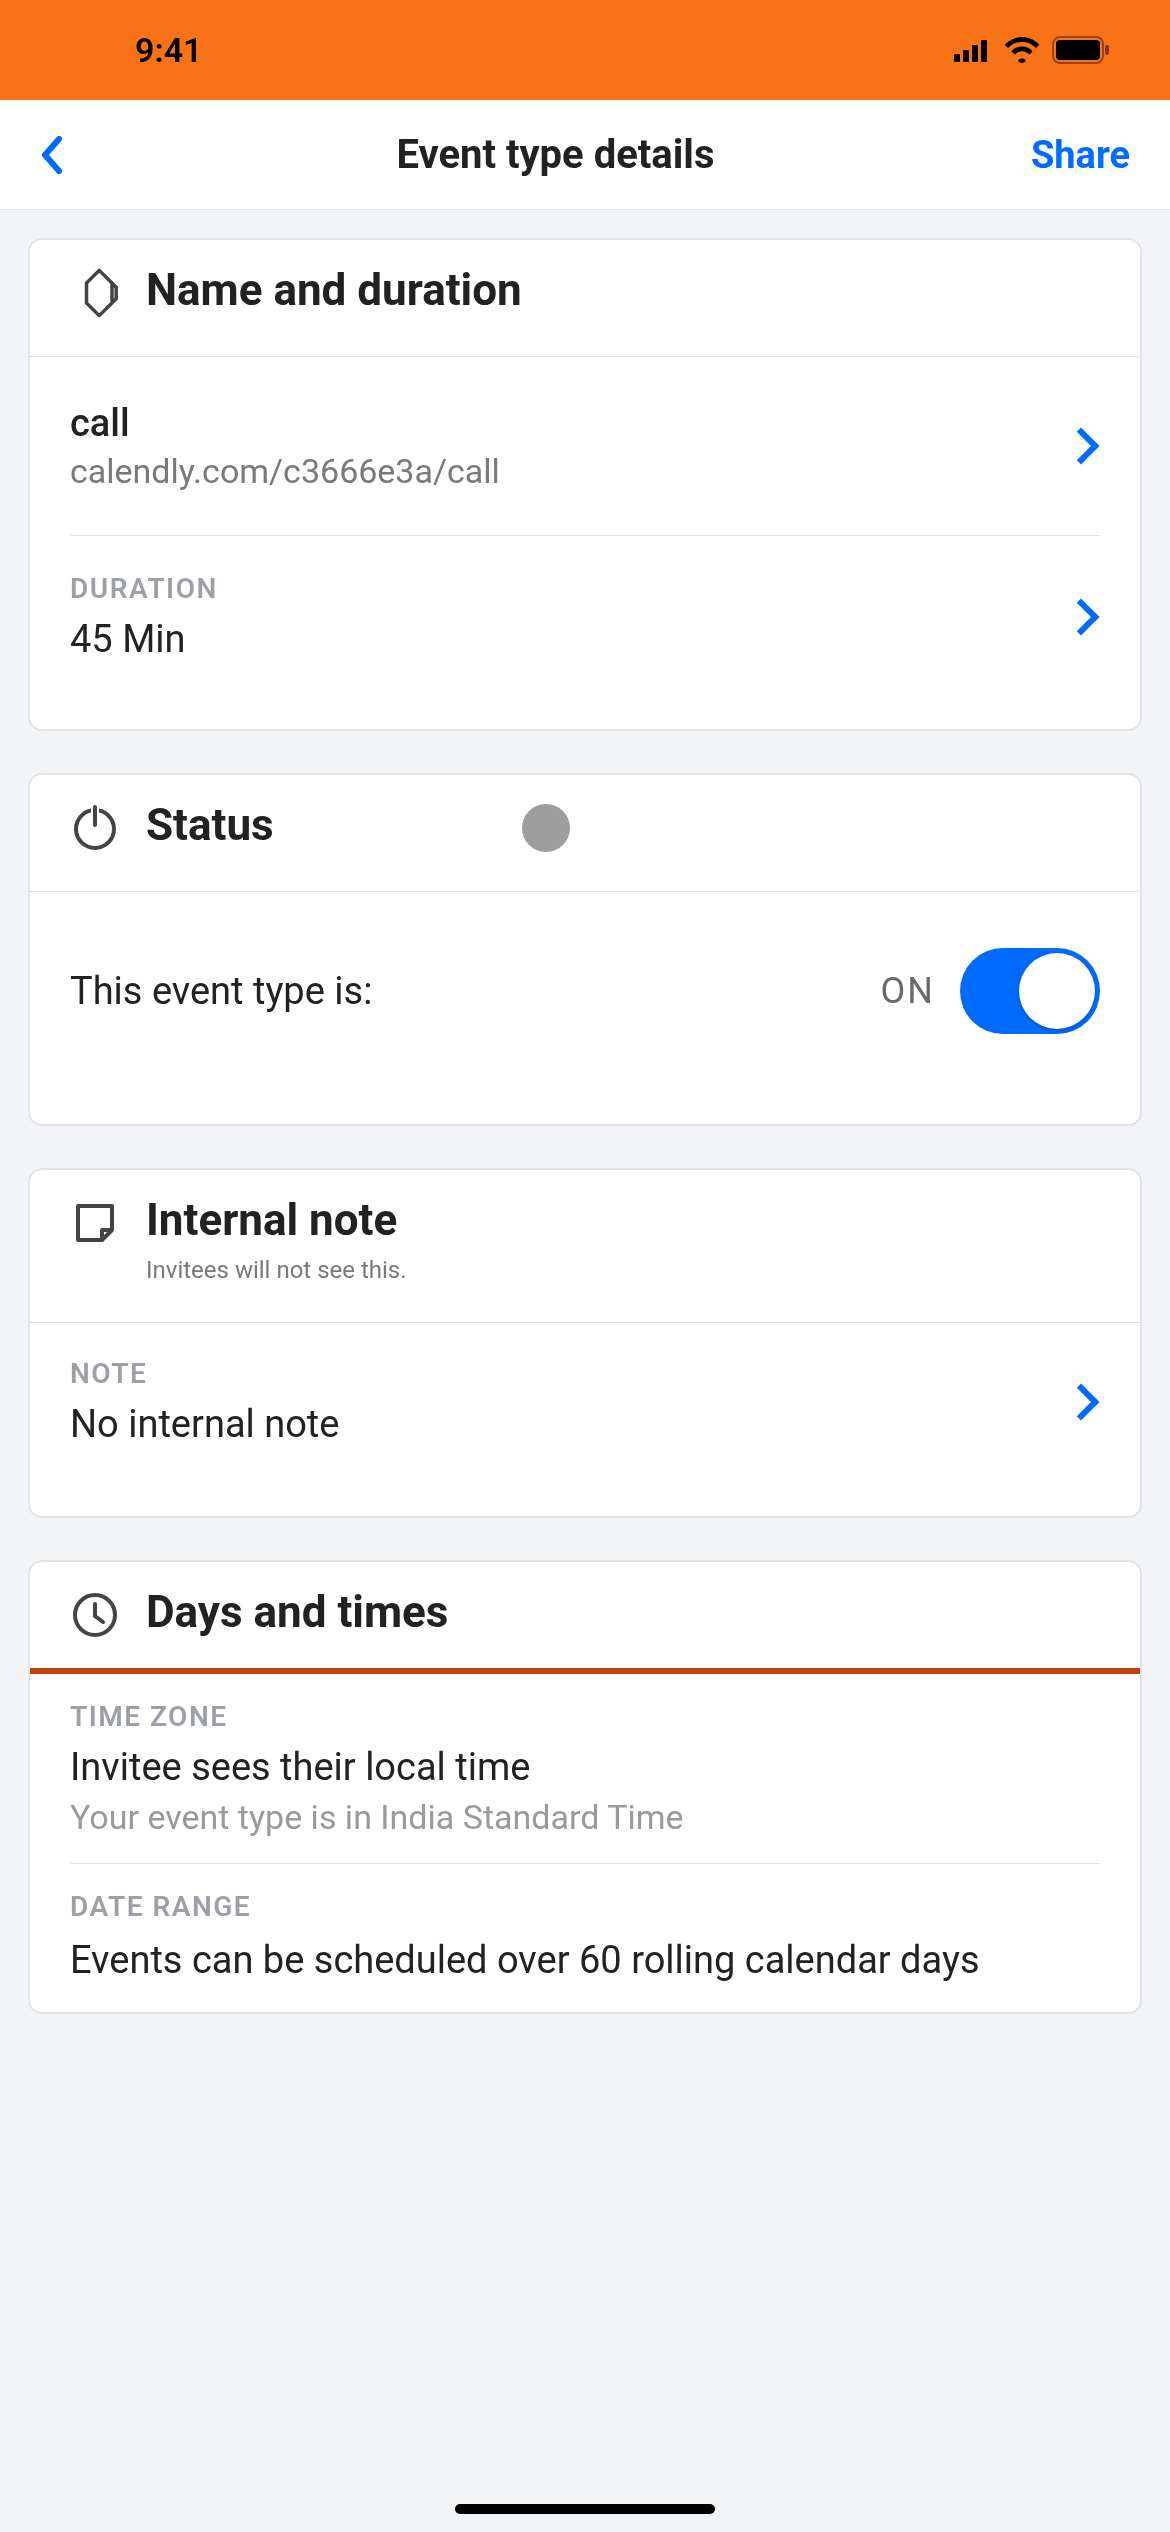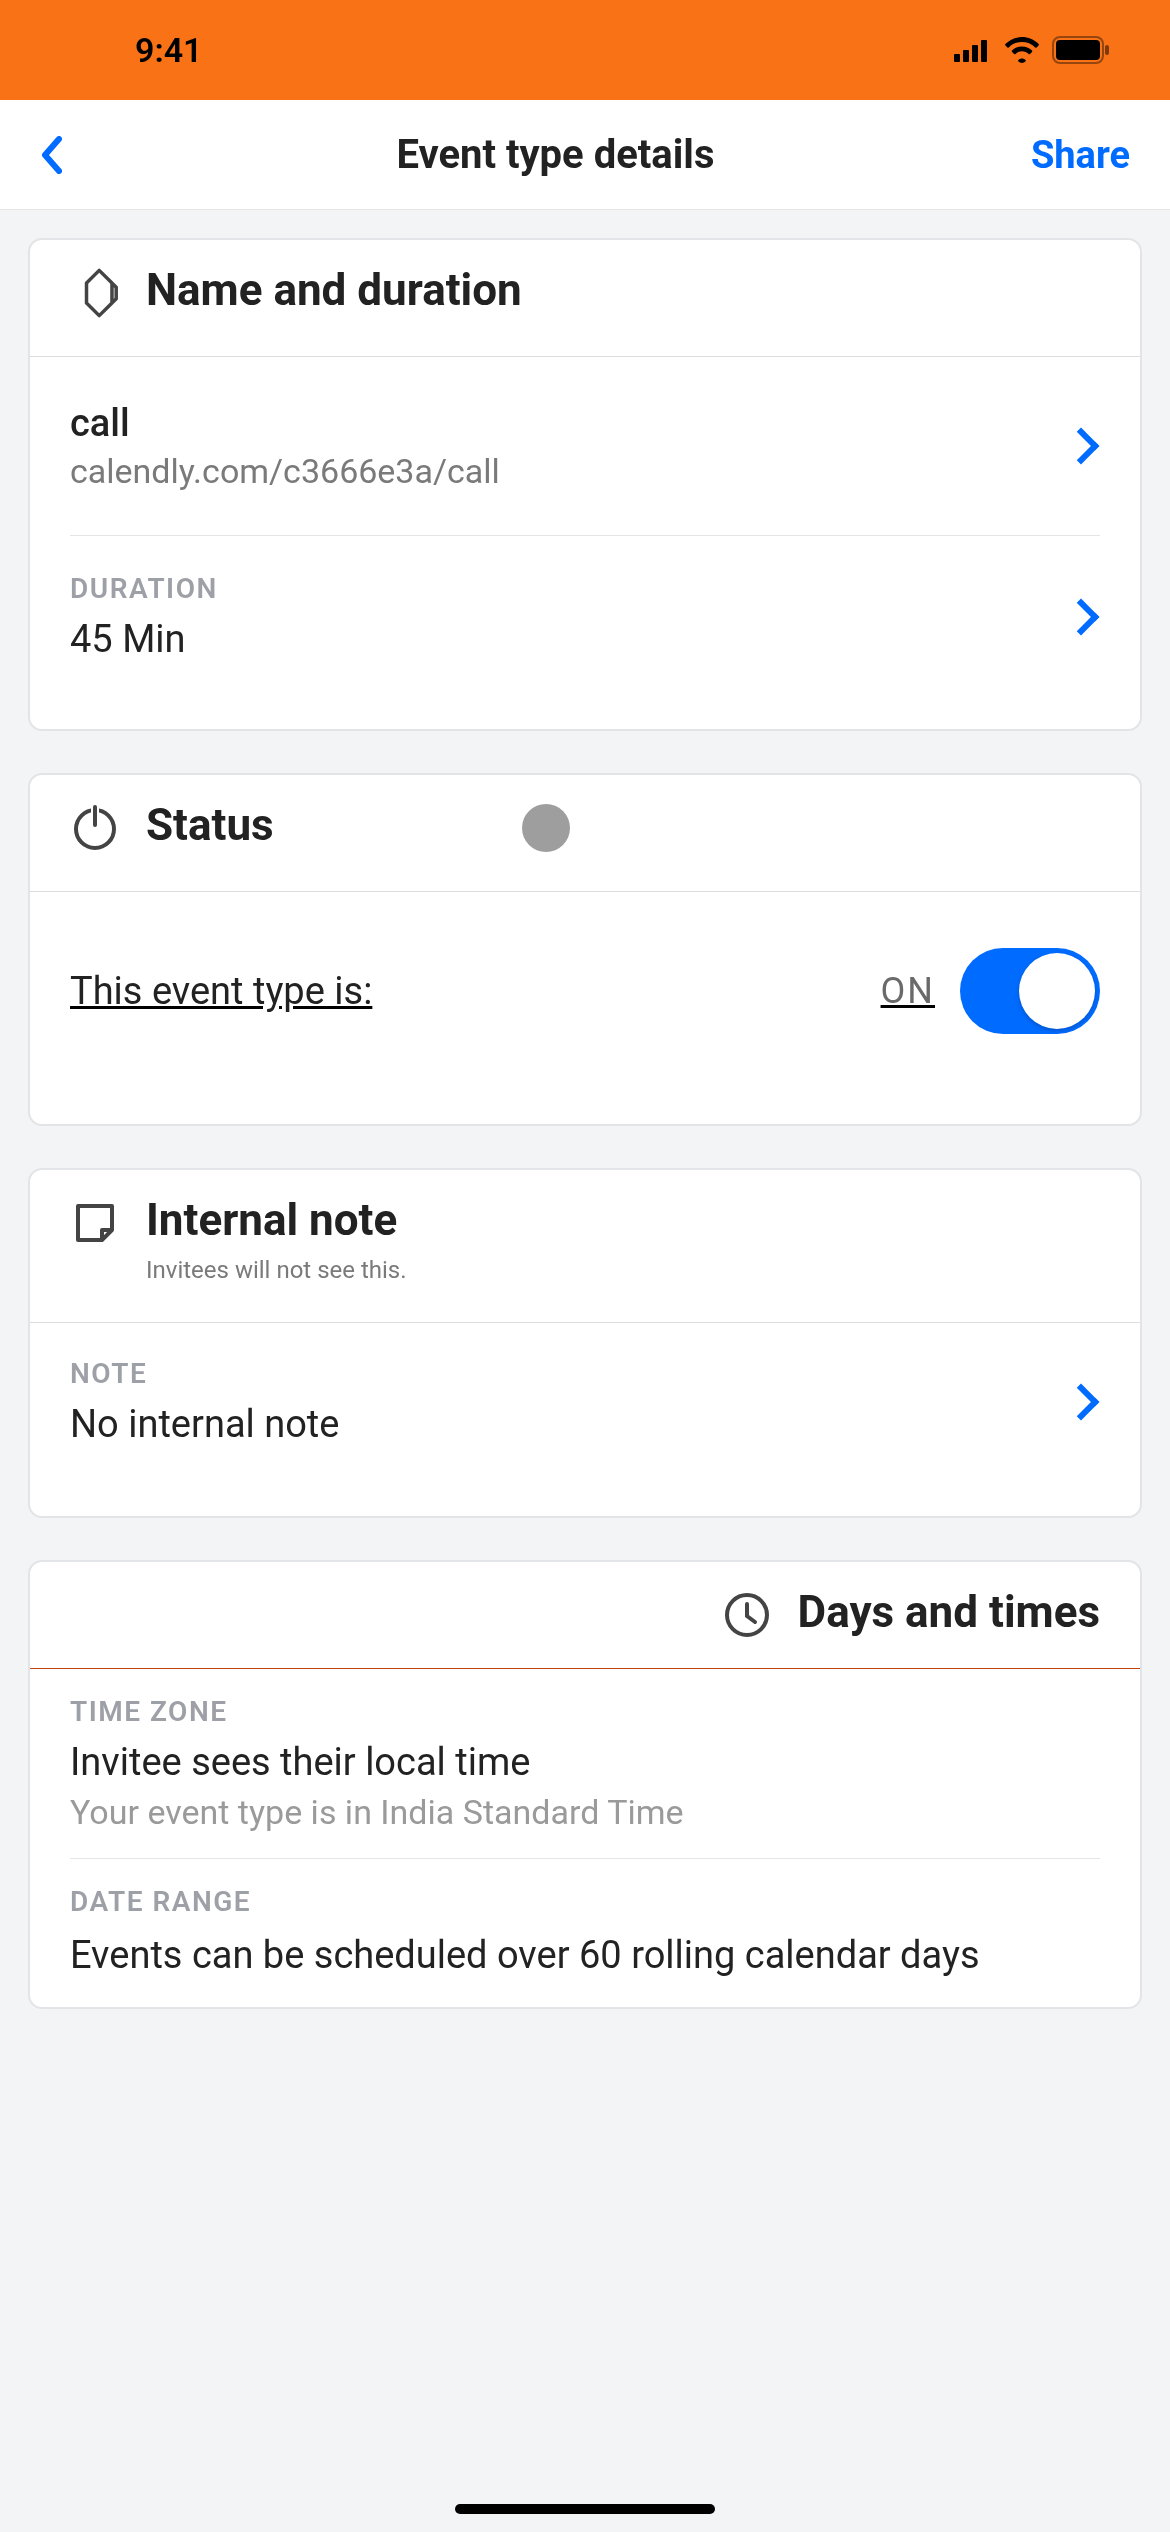--- a/index.html
+++ b/index.html
@@ -135,21 +135,20 @@
     border-right: 6px solid #006bff;
     transform: rotate(45deg);
     flex-shrink: 0;
     margin-right: 6px;
   }
   .toggle-row {
     padding: 56px 40px 90px 40px;
     display: flex;
     align-items: center;
     justify-content: space-between;
-    text-decoration: underline;
   }
   .toggle-label {
     font-size: 38px;
     color: #222;
     flex: 1;
   }
   .toggle-state {
     font-size: 36px;
     color: #6a6a6a;
     letter-spacing: 2px;
@@ -289,21 +288,21 @@
     <div class="row" style="padding-top:34px;padding-bottom:70px;">
       <div class="row-content">
         <div class="row-label">NOTE</div>
         <div class="row-value">No internal note</div>
       </div>
       <div class="chevron"></div>
     </div>
   </div>
 
   <div class="card" style="margin-bottom:0;">
-    <div class="section-header noborder" style="padding-bottom:28px;border-bottom:1px solid #c2410c;justify-content:flex-end;">
+    <div class="section-header noborder" style="padding-bottom:28px;border-bottom:6px solid #c2410c;">
       <div class="section-icon">
         <svg width="50" height="50" viewBox="0 0 50 50">
             <circle cx="25" cy="25" r="20" stroke="#444" stroke-width="4" fill="none"></circle>
             <path d="M25 14 L25 26 L33 32" stroke="#444" stroke-width="4" fill="none" stroke-linecap="round"></path>
           </svg>
       </div>
       <div class="section-title">Days and times</div>
     </div>
     <div class="row" style="padding-top:26px;padding-bottom:26px;">
       <div class="row-content">

